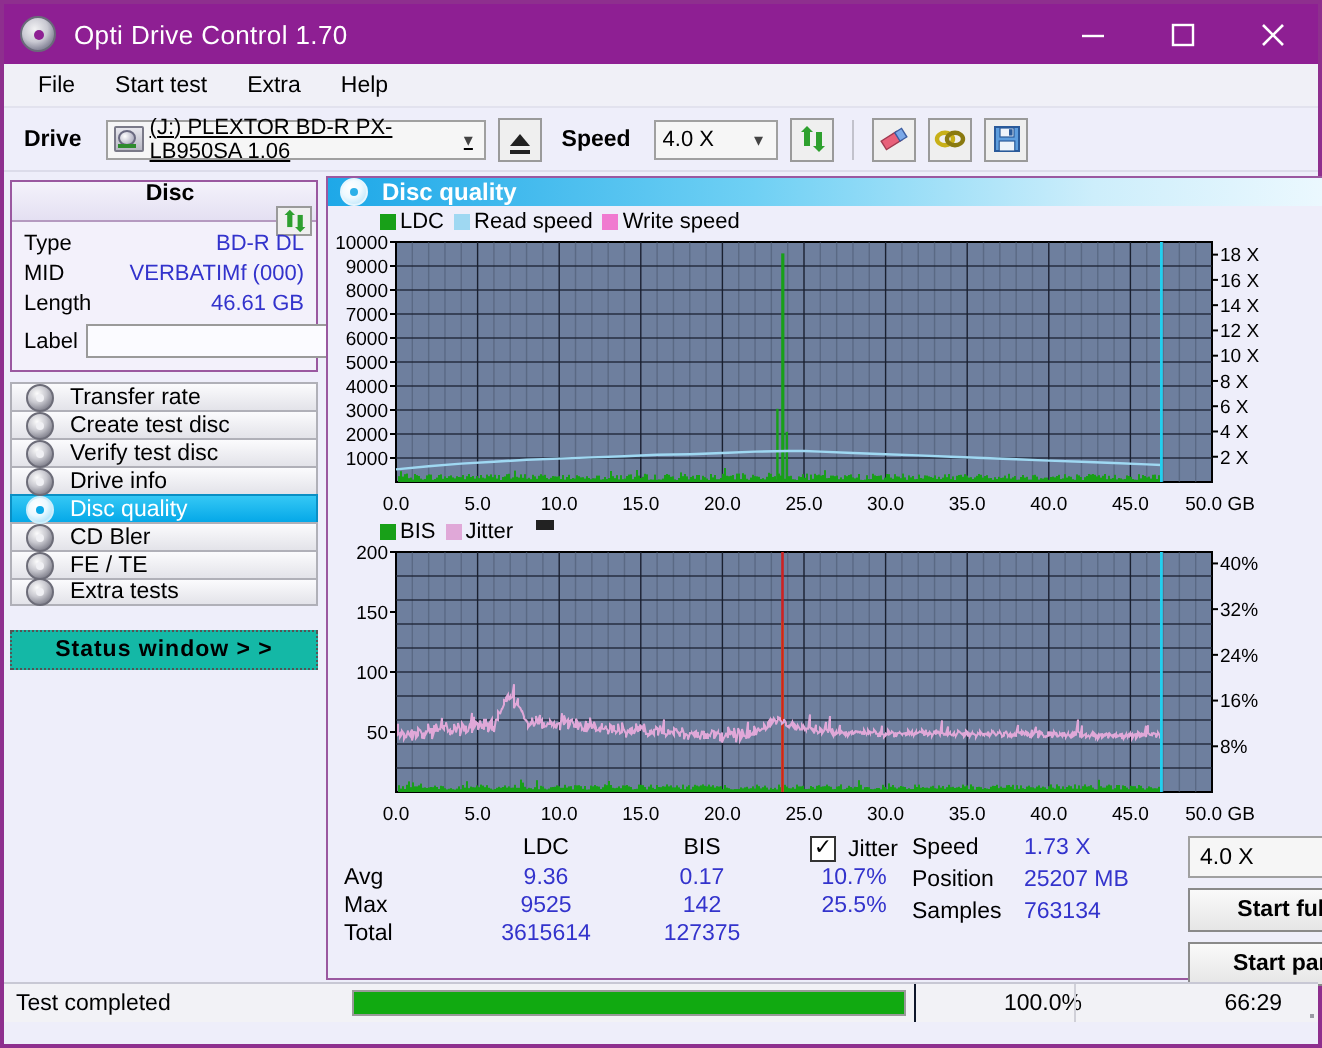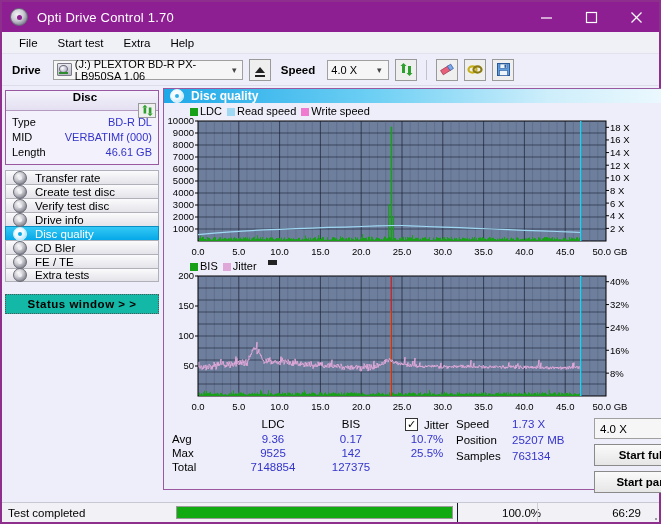--- a/index.html
+++ b/index.html
@@ -59,21 +59,21 @@
   .combo {
     height:20px; background:#f6f6f6;
     border:1px solid #a0a0a0;
     display:flex; align-items:center;
     font-size:11px; padding:0 2px 0 3px;
   }
   .combo .caret {
     margin-left:auto; width:14px; text-align:center;
     color:#444; font-size:9px;
   }
-  .drive-combo { width:190px; }
+  .drive-combo { width:190px;text-decoration:underline; }
   .drive-icon {
     width:15px;height:13px;flex:0 0 auto;margin-right:3px;
     background:linear-gradient(#e8e8ee,#b8b8c4);
     border:1px solid #7a7a88; border-radius:1px;
     position:relative;
   }
   .drive-icon::before{
     content:"";position:absolute;left:1px;top:1px;width:7px;height:6px;
     border-radius:50%;
     background:radial-gradient(circle at 35% 35%,#fff,#9a9ab0);
@@ -208,21 +208,21 @@
     height:21px;background:#f6f6f6;border:1px solid #a0a0a0;
     display:flex;align-items:center;padding:0 2px 0 5px;font-size:11.5px;
   }
   .act-btn{
     height:22px;border:1px solid #8a8a8a;background:linear-gradient(#fafafa,#e6e6e6);
     display:flex;align-items:center;justify-content:center;
     font-size:11.5px;font-weight:bold;
   }
   
   .statusbar{
-    position:absolute;left:0;right:0;bottom:0;height:20px;
+    position:absolute;left:0;right:0;bottom:11px;height:20px;
     background:#f2f2f6;border-top:1px solid #c8c8d4;
     display:flex;align-items:center;font-size:11.5px;
   }
   .sb-cell{ padding:0 6px; height:100%; display:flex; align-items:center;}
   .sb-msg{ width:170px; }
   .sb-prog{ flex:1; padding:0 4px; }
   .progress{
     height:13px;width:100%;border:1px solid #9a9a9a;background:#fff;
   }
   .progress > div{ height:100%; background:#11aa11; }
@@ -335,20 +335,27 @@
             <span class="k">Type</span>
             <span class="v">BD-R DL</span>
           </div>
           <div class="disc-row">
             <span class="k">MID</span>
             <span class="v">VERBATIMf (000)</span>
           </div>
           <div class="disc-row">
             <span class="k">Length</span>
             <span class="v">46.61 GB</span>
+          </div>
+          <div class="label-row">
+            <span class="k">Label</span>
+            <input class="label-input" type="text" value="" style="">
+            <span class="disc-btn">
+              <span class="cd-glyph"></span>
+            </span>
           </div>
         </div>
       </div>
 
       <div class="sidebar">
         <div class="side-btn">
           <span class="disc-ic"></span>
           <span>Transfer rate</span>
         </div>
         <div class="side-btn">
@@ -1424,21 +1431,21 @@
               <div class="num">9.36</div>
               <div class="num">0.17</div>
               <div class="num">10.7%</div>
 
               <div class="rl">Max</div>
               <div class="num">9525</div>
               <div class="num">142</div>
               <div class="num">25.5%</div>
 
               <div class="rl">Total</div>
-              <div class="num">7148854</div>
+              <div class="num">3615614</div>
               <div class="num">127375</div>
               <div class="num"></div>
             </div>
           </div>
 
           <div class="stats-right">
             <div class="sr-grid">
               <div class="k">Speed</div>
               <div class="v">1.73 X</div>
               <div class="k">Position</div>

